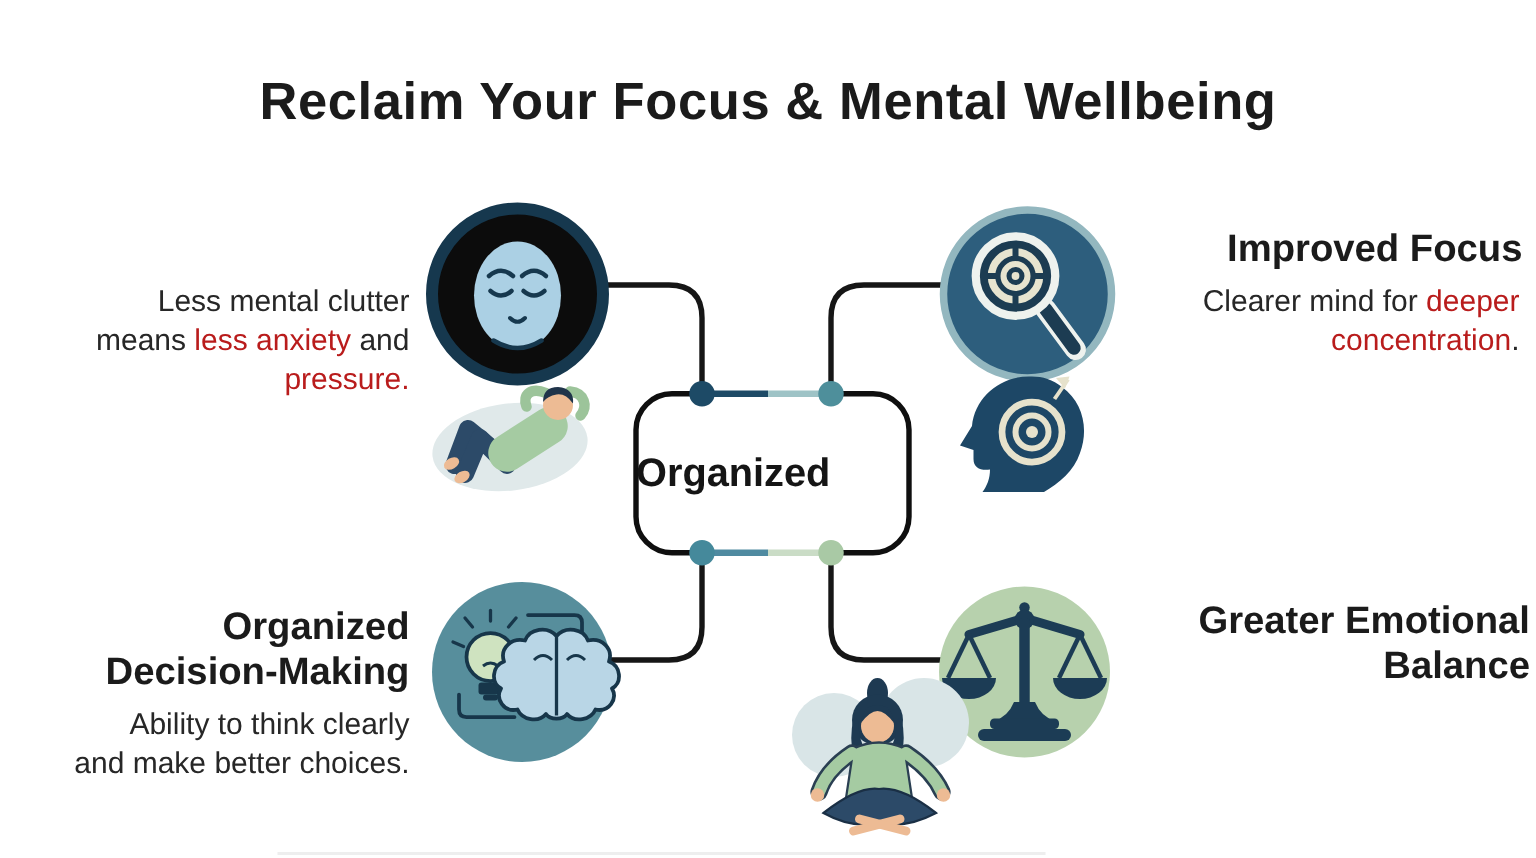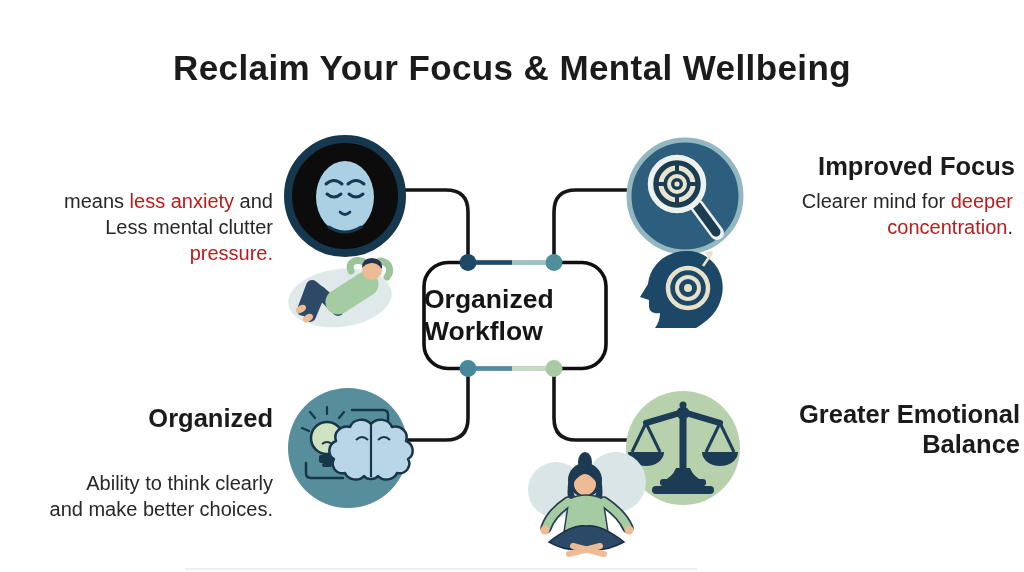--- a/index.html
+++ b/index.html
@@ -164,43 +164,43 @@
       <circle cx="629" cy="530" r="4.5" fill="#edbb94"></circle>
       <path d="M549 542 Q572 524 586 526 Q601 524 624 542 Q605 552 589 549 L583 549 Q567 552 549 542 Z" fill="#2c4a68" stroke="#1a2f45" stroke-width="1.5"></path>
       <path d="M569 554 L600 546" stroke="#edbb94" stroke-width="6" stroke-linecap="round" fill="none"></path>
       <path d="M573 546 L604 554" stroke="#edbb94" stroke-width="6" stroke-linecap="round" fill="none"></path>
     </g>
   </svg>
 
   <div class="title">Reclaim Your Focus &amp; Mental Wellbeing</div>
 
   <div class="q-body align-r" style="left:24px;top:188px;width:249px;">
+    <div><span>Less mental clutter</span></div>
     <div><span>means </span><b>less anxiety</b><span> and</span></div>
-    <div><span>Less mental clutter</span></div>
     <div><b>pressure.</b></div>
   </div>
 
   <div class="q-head align-l" style="left:755px;top:151px;width:260px;">Improved Focus</div>
   <div class="q-body align-l" style="left:755px;top:188px;width:258px;">
     <div><span>Clearer mind for </span><b>deeper</b></div>
     <div><b>concentration</b><span>.</span></div>
   </div>
 
   <div class="q-head align-r" style="left:30px;top:403px;width:243px;">
     <div>Organized</div>
+    <div>Decision-Making</div>
   </div>
   <div class="q-body align-r" style="left:24px;top:470px;width:249px;">
     <div>Ability to think clearly</div>
     <div>and make better choices.</div>
   </div>
 
   <div class="q-head align-l" style="left:755px;top:399px;width:265px;">
     <div>Greater Emotional</div>
     <div>Balance</div>
   </div>
 
   <div class="center-label">
     <span>Organized</span>
-    <span>Workflow</span>
   </div>
 
   <div class="bottom-hairline"></div>
 </div>
 
 </body></html>

